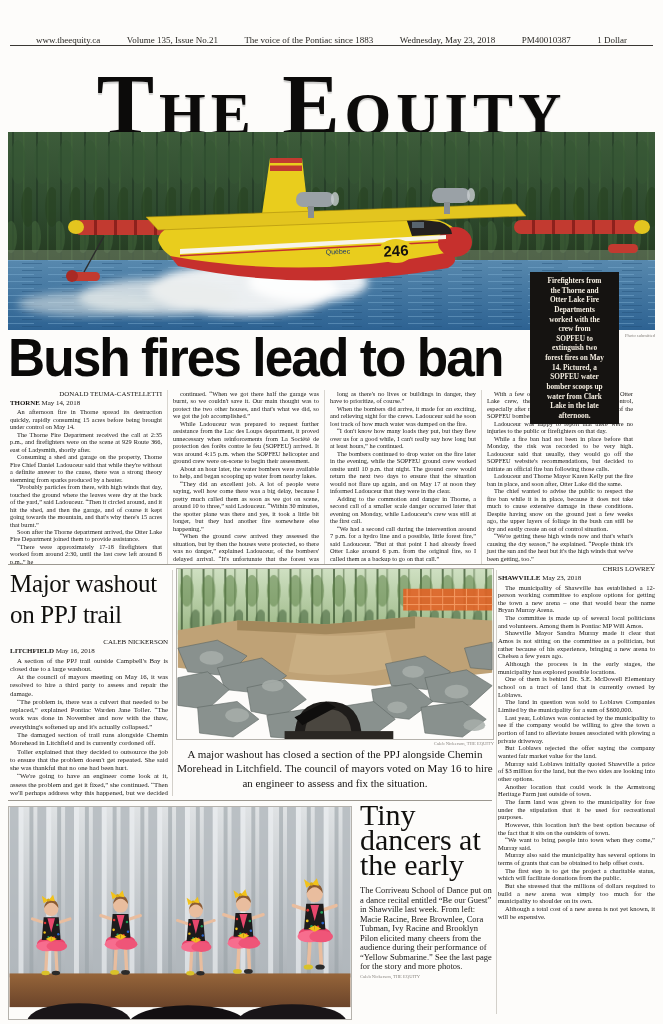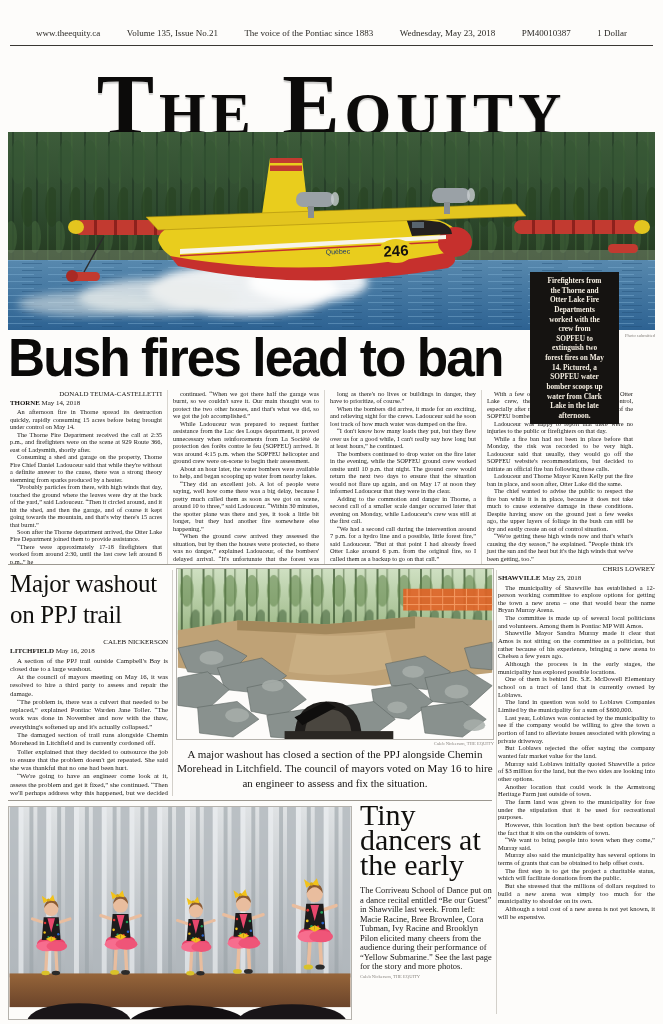--- a/index.html
+++ b/index.html
@@ -5,23 +5,23 @@
   * { margin:0; padding:0; box-sizing:border-box; }
   html,body { background:#ffffff; }
   .page {
     position:relative; width:663px; height:1024px; margin:0 auto;
     background:#fdfcfa; overflow:hidden;
     font-family:"Liberation Serif", serif; color:#171513;
   }
   
   .topbar {
     position:absolute; left:10px; right:10px; top:28px; height:18px;
-    display:flex; align-items:flex-start; justify-content:space-between;
+    display:flex; align-items:flex-end; justify-content:space-between;
     font-size:9px; color:#2a2824; border-bottom:1.5px solid #3a3733;
-    padding:0 26px 8px 26px;
+    padding:0 26px 0 26px;
   }
   .topbar .bold { font-weight:normal; }
   
   .masthead {
     position:absolute; left:0; right:0; top:44px; height:86px;
     display:flex; align-items:center; justify-content:center;
   }
   .masthead h1 {
     font-family:"Liberation Serif", serif; font-variant:small-caps;
     font-weight:bold; font-size:86px; letter-spacing:5px; color:#0c0b0a;

